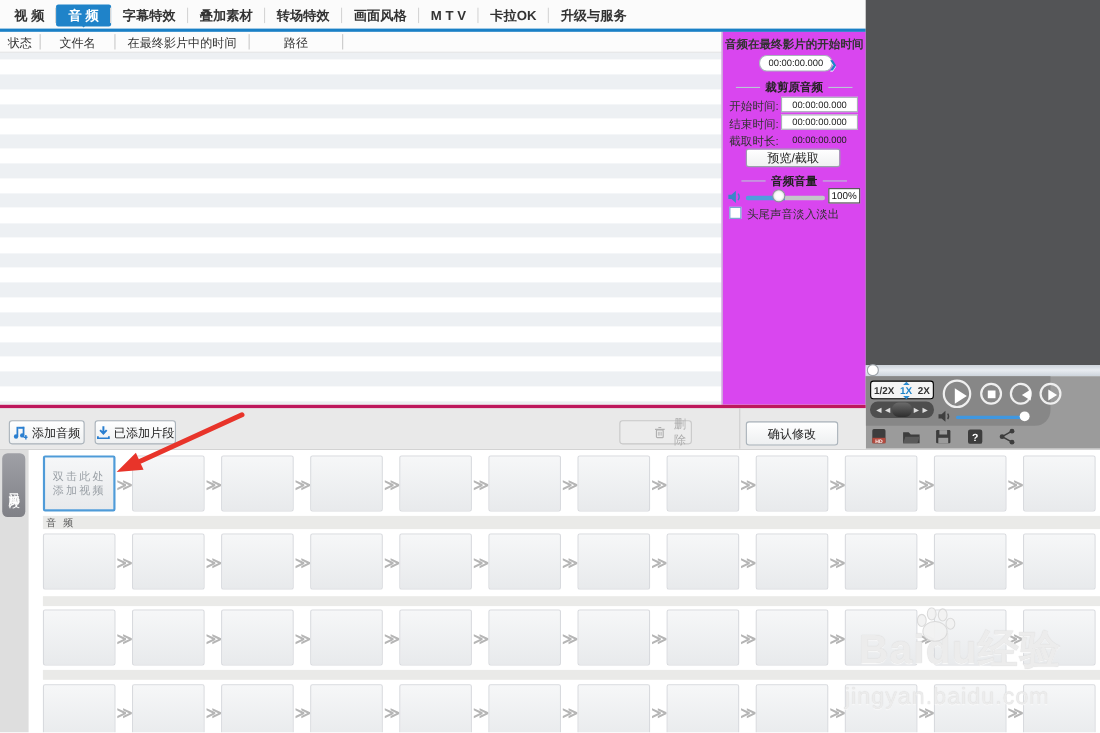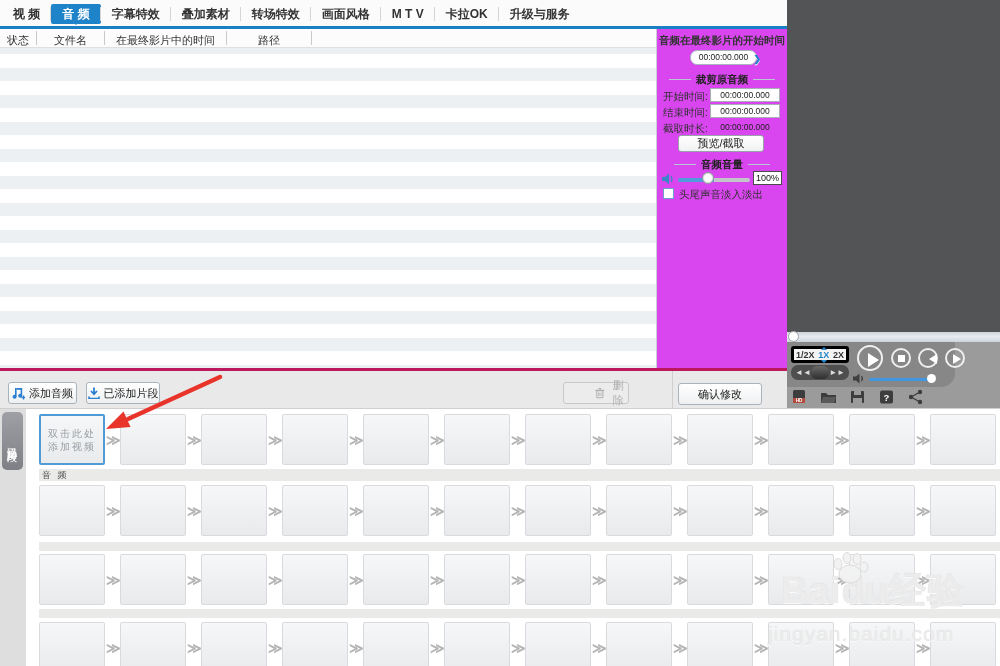--- a/index.html
+++ b/index.html
@@ -61,21 +61,21 @@
   
   #preview { position:absolute; left:787px; top:0; width:213px; height:332px; background:#535456; }
   #seekbar { position:absolute; left:787px; top:332px; width:213px; height:10px;
              background:linear-gradient(#cdd4dc,#e8ecf1 45%,#cdd4dc); }
   #seek-knob { position:absolute; left:1px; top:-1px; width:11px; height:11px; border-radius:50%;
                background:#fff; border:1px solid #9aa0a6; }
   #player { position:absolute; left:787px; top:342px; width:213px; height:66px; background:#9b9b9b; }
   #player-tab { position:absolute; left:0; top:0; width:168px; height:45px; background:#878787;
                 border-radius:0 0 14px 0; }
   #speedbox { position:absolute; left:4px; top:4px; width:58px; height:17px; background:#f4f4f4;
-              border:3px solid #000000; border-radius:3px; display:flex; justify-content:space-around;
+              border:1px solid #000000; border-radius:3px; display:flex; justify-content:space-around;
               align-items:center; font-size:9px; font-weight:bold; color:#333; }
   #speedbox .spd.active { color:#1f83c9; position:relative; }
   #speedbox .spd.active::before { content:""; position:absolute; left:50%; top:-6px; margin-left:-3px;
               border:3px solid transparent; border-bottom-color:#2a8ad0; }
   #speedbox .spd.active::after { content:""; position:absolute; left:50%; bottom:-6px; margin-left:-3px;
               border:3px solid transparent; border-top-color:#2a8ad0; }
   #shuttle { position:absolute; left:4px; top:23px; width:58px; height:15px; background:#4e4e4e;
              border-radius:7px; display:flex; align-items:center; justify-content:space-between;
              padding:0 4px; color:#ddd; font-size:8px; }
   #shuttle .handle { width:26px; height:13px; border-radius:6px; background:linear-gradient(#6a6a6a,#2e2e2e); }

